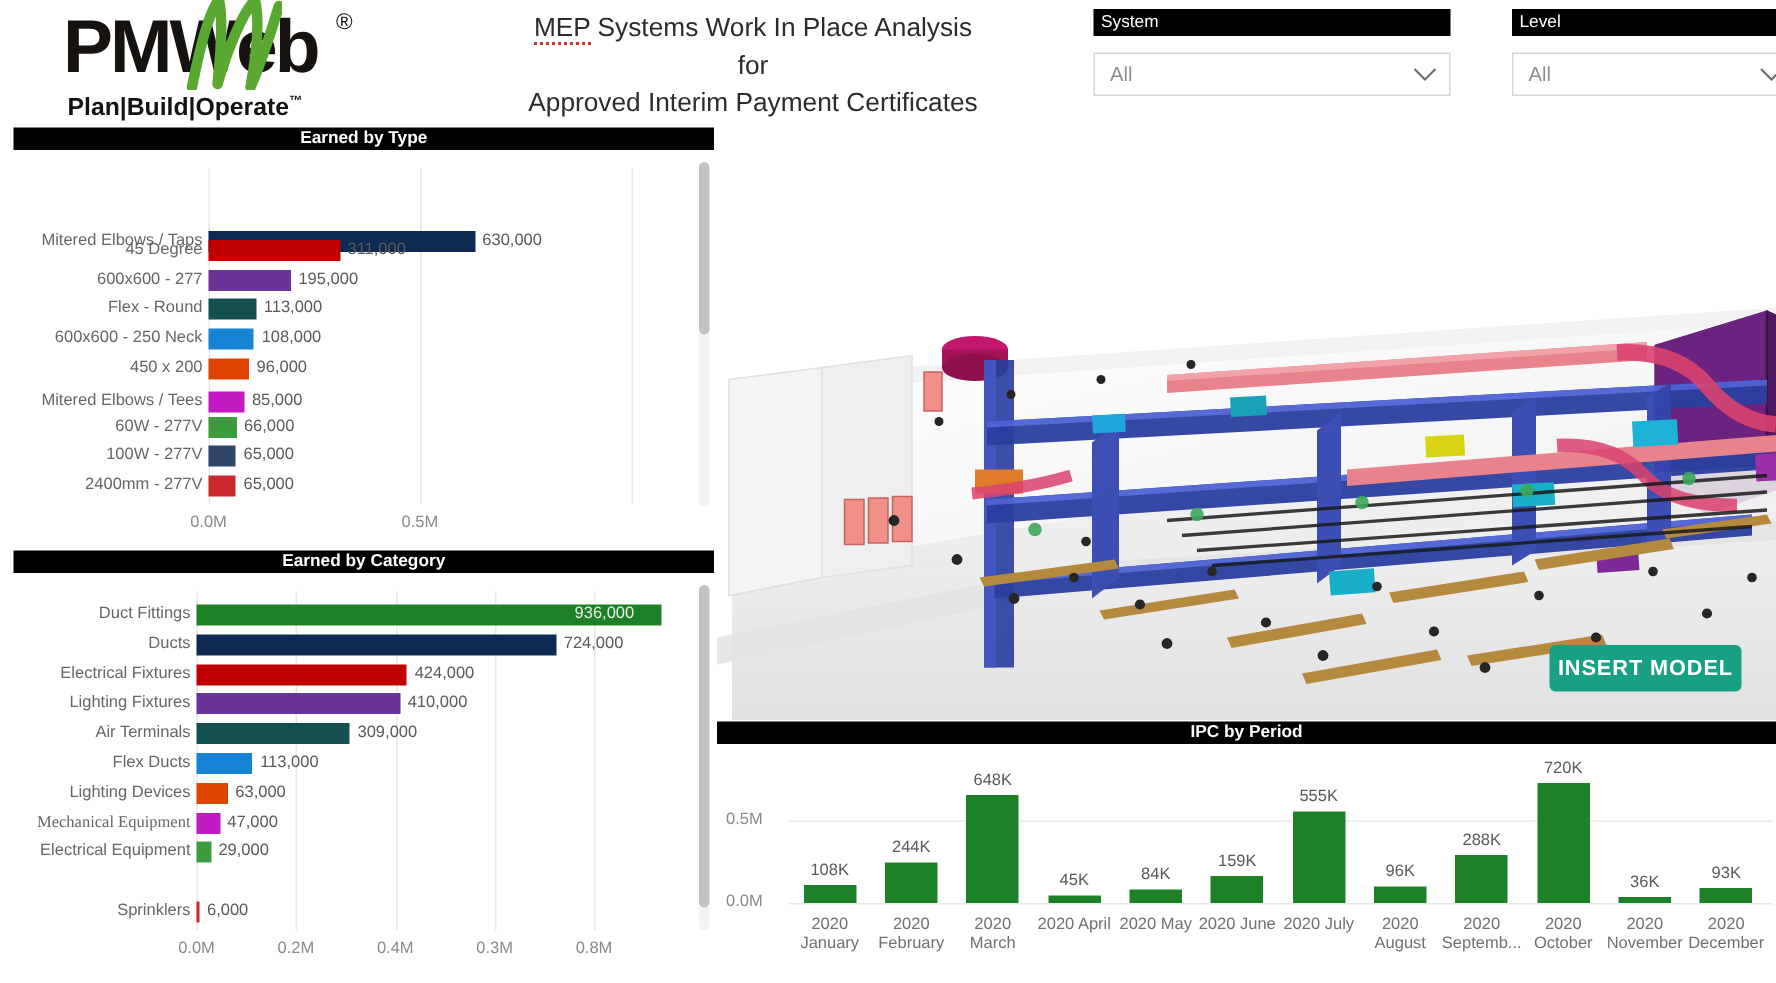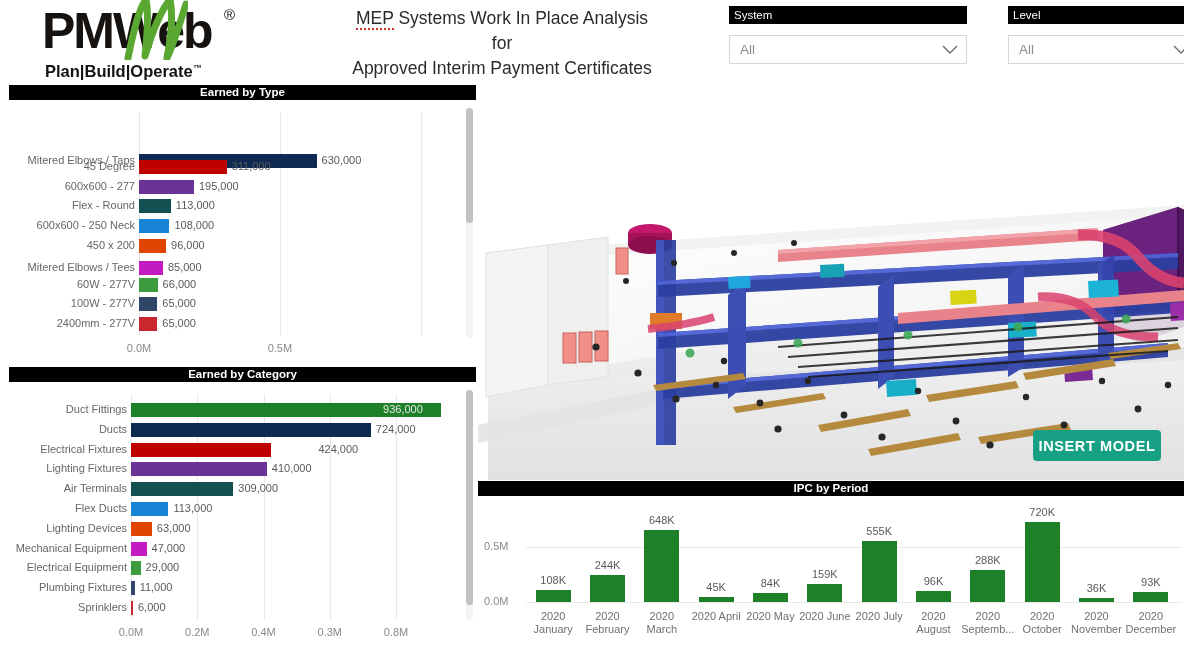--- a/index.html
+++ b/index.html
@@ -190,21 +190,21 @@
         <div class="hbar-val inside" style="left: 374.05px;">936,000</div>
       </div>
       <div class="hbar-row" style="top: 37.8px;">
         <div class="hbar-label" style="width: 118px; left: 0px;">Ducts</div>
         <div class="hbar" style="left: 122px; width: 239.825px; background: rgb(15, 42, 82);"></div>
         <div class="hbar-val" style="left: 366.825px;">724,000</div>
       </div>
       <div class="hbar-row" style="top: 57.6px;">
         <div class="hbar-label" style="width: 118px; left: 0px;">Electrical Fixtures</div>
         <div class="hbar" style="left: 122px; width: 140.45px; background: rgb(192, 0, 0);"></div>
-        <div class="hbar-val" style="left: 267.45px; margin-left: 42px;">424,000</div>
+        <div class="hbar-val" style="left: 267.45px;">424,000</div>
       </div>
       <div class="hbar-row" style="top: 77.4px;">
         <div class="hbar-label" style="width: 118px; left: 0px;">Lighting Fixtures</div>
         <div class="hbar" style="left: 122px; width: 135.812px; background: rgb(107, 51, 151);"></div>
         <div class="hbar-val" style="left: 262.812px;">410,000</div>
       </div>
       <div class="hbar-row" style="top: 97.2px;">
         <div class="hbar-label" style="width: 118px; left: 0px;">Air Terminals</div>
         <div class="hbar" style="left: 122px; width: 102.356px; background: rgb(20, 80, 79);"></div>
         <div class="hbar-val" style="left: 229.356px;">309,000</div>
@@ -213,33 +213,28 @@
         <div class="hbar-label" style="width: 118px; left: 0px;">Flex Ducts</div>
         <div class="hbar" style="left: 122px; width: 37.4312px; background: rgb(22, 131, 212);"></div>
         <div class="hbar-val" style="left: 164.431px;">113,000</div>
       </div>
       <div class="hbar-row" style="top: 136.8px;">
         <div class="hbar-label" style="width: 118px; left: 0px;">Lighting Devices</div>
         <div class="hbar" style="left: 122px; width: 20.8687px; background: rgb(224, 68, 3);"></div>
         <div class="hbar-val" style="left: 147.869px;">63,000</div>
       </div>
       <div class="hbar-row" style="top: 156.6px;">
-        <div class="hbar-label" style="width: 118px; left: 0px;">Mechanical Equipment</div>
+        <div class="hbar-label" style="width: 118px; left: 0px; font-family: Liberation Serif, serif;">Mechanical Equipment</div>
         <div class="hbar" style="left: 122px; width: 15.5687px; background: rgb(196, 26, 196);"></div>
         <div class="hbar-val" style="left: 142.569px;">47,000</div>
       </div>
       <div class="hbar-row" style="top: 176.4px;">
         <div class="hbar-label" style="width: 118px; left: 0px;">Electrical Equipment</div>
         <div class="hbar" style="left: 122px; width: 9.60625px; background: rgb(62, 154, 62);"></div>
         <div class="hbar-val" style="left: 136.606px;">29,000</div>
-      </div>
-      <div class="hbar-row" style="top: 196.2px;">
-        <div class="hbar-label" style="width: 118px; left: 0px;">Plumbing Fixtures</div>
-        <div class="hbar" style="left: 122px; width: 3.64375px; background: rgb(47, 70, 104);"></div>
-        <div class="hbar-val" style="left: 130.644px;">11,000</div>
       </div>
       <div class="hbar-row" style="top: 216px;">
         <div class="hbar-label" style="width: 118px; left: 0px;">Sprinklers</div>
         <div class="hbar" style="left: 122px; width: 2px; background: rgb(201, 40, 45);"></div>
         <div class="hbar-val" style="left: 129px;">6,000</div>
       </div>
       <div class="axis-tick" style="left: 92px; top: 243.8px; width: 60px;">0.0M</div>
       <div class="axis-tick" style="left: 158.25px; top: 243.8px; width: 60px;">0.2M</div>
       <div class="axis-tick" style="left: 224.5px; top: 243.8px; width: 60px;">0.4M</div>
       <div class="axis-tick" style="left: 290.75px; top: 243.8px; width: 60px;">0.3M</div>

